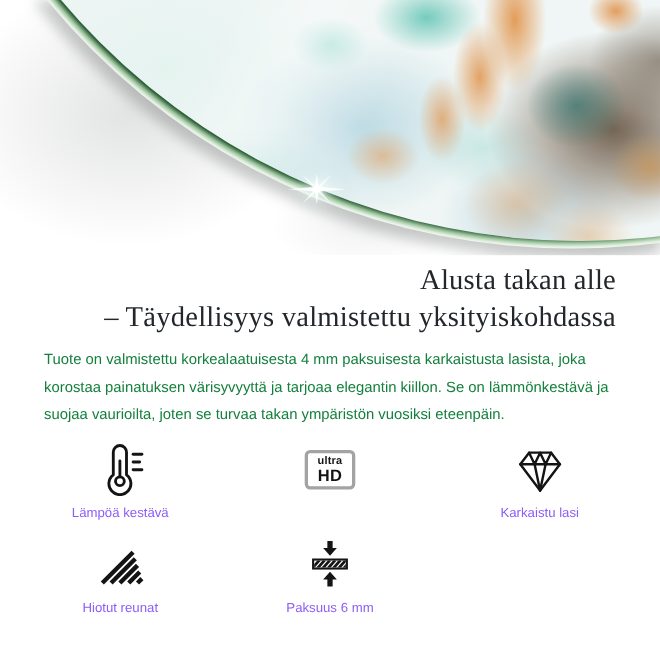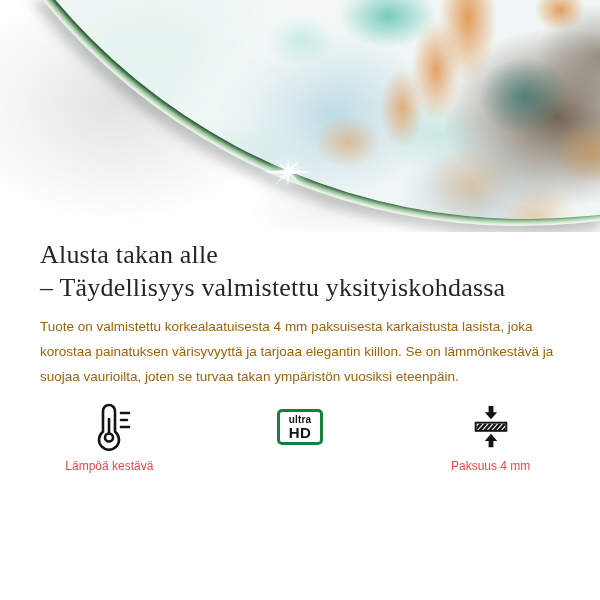--- a/index.html
+++ b/index.html
@@ -46,30 +46,30 @@
       radial-gradient(150px 110px at 330px 115px, rgba(173,210,222,0.75), rgba(173,210,222,0) 75%),
       radial-gradient(110px 80px at 480px 195px,  rgba(165,200,216,0.60), rgba(165,200,216,0) 75%),
       radial-gradient(120px 90px at 240px 195px,  rgba(188,218,226,0.50), rgba(188,218,226,0) 75%),
       radial-gradient(200px 140px at 150px 60px,  rgba(228,243,239,0.90), rgba(228,243,239,0) 80%);
     clip-path:circle(617px at 527px -398px);}
   .sparkle{left:260px;top:144px;width:56px;height:56px;
     filter:drop-shadow(0 0 4px rgba(255,255,255,0.95)) drop-shadow(0 0 8px rgba(210,245,240,0.7));}
 
   
   .headline{margin:6px 40px 0 40px;font-family:"Liberation Serif","DejaVu Serif",serif;
-    font-size:26px;line-height:33px;font-weight:400;color:#23272b;letter-spacing:0.2px;}
-  .desc{margin:10px 40px 1px 40px;width:528px;font-size:13.5px;line-height:25px;color:#a16207;}
+    font-size:26px;line-height:33px;font-weight:400;color:#23272b;letter-spacing:0.2px;text-align:right;}
+  .desc{margin:10px 40px 1px 40px;width:528px;font-size:13.5px;line-height:25px;color:#15803d;}
 
   
   .features{margin:14px 14px 0 14px;display:grid;grid-template-columns:repeat(3,1fr);row-gap:16px;}
   .feature{display:flex;flex-direction:column;align-items:center;}
   .icon-box{height:48px;display:flex;align-items:center;justify-content:center;}
-  .feature .label{margin-top:8px;font-size:12px;color:#ef4444;}
+  .feature .label{margin-top:8px;font-size:12px;color:#8b5cf6;}
   .icon-stroke{stroke:#141414;fill:none;stroke-width:2.6;stroke-linecap:round;stroke-linejoin:round;}
-  .uhd{width:40px;height:30px;border:3px solid #15803d;border-radius:5px;
+  .uhd{width:40px;height:30px;border:3px solid #a3a3a3;border-radius:5px;
     display:flex;flex-direction:column;align-items:center;justify-content:center;color:#141414;}
   .uhd .t1{font-size:10px;line-height:10px;font-weight:600;letter-spacing:0.2px;}
   .uhd .t2{font-size:15px;line-height:15px;font-weight:700;letter-spacing:0.3px;}
 </style>
 </head>
 <body>
 
 <div class="hero">
   <div class="ambient"></div>
   <div class="shadow-blur">
@@ -112,21 +112,49 @@
   <div class="feature">
     <div class="icon-box">
       <div class="uhd">
         <span class="t1">ultra</span>
         <span class="t2">HD</span>
       </div>
     </div>
   </div>
 
 
+  <div class="feature">
+    <div class="icon-box">
+      <svg width="48" height="46" viewBox="0 0 48 46" style="margin-top:2px">
+        <g style="stroke:#141414;fill:none;stroke-width:2.2;stroke-linejoin:round;stroke-linecap:round">
+          <path d="M6 17 L14 6.5 H34 L42 17 L24 41 Z"></path>
+          <line x1="6" y1="17" x2="42" y2="17"></line>
+          <polyline points="14,6.5 19,17 24,6.5 29,17 34,6.5"></polyline>
+          <line x1="19" y1="17" x2="24" y2="41"></line>
+          <line x1="29" y1="17" x2="24" y2="41"></line>
+        </g>
+      </svg>
+    </div>
+    <span class="label">Karkaistu lasi</span>
+  </div>
 
+  <div class="feature">
+    <div class="icon-box">
+      <svg width="44" height="42" viewBox="0 0 44 42">
+        <g style="stroke:#141414;stroke-width:4;fill:none;stroke-linecap:butt">
+          <line x1="6" y1="38" x2="34" y2="10"></line>
+          <line x1="14" y1="38" x2="36" y2="16"></line>
+          <line x1="22" y1="38" x2="38" y2="22"></line>
+          <line x1="30" y1="38" x2="40" y2="28"></line>
+          <line x1="38" y1="38" x2="42" y2="34"></line>
+        </g>
+      </svg>
+    </div>
+    <span class="label">Hiotut reunat</span>
+  </div>
 
   <div class="feature">
     <div class="icon-box">
       <svg width="46" height="48" viewBox="0 0 48 48">
         <path d="M24 16 L17.5 8.5 H21.5 V2 H26.5 V8.5 H30.5 Z" fill="#141414"></path>
         <path d="M24 31 L17.5 38.5 H21.5 V45 H26.5 V38.5 H30.5 Z" fill="#141414"></path>
         <rect x="8" y="19.5" width="32" height="8.5" style="fill:none;stroke:#141414;stroke-width:2"></rect>
         <g style="stroke:#141414;stroke-width:2.6;stroke-linecap:butt" clip-path="url(#barclip)">
           <clipPath id="barclip">
               <rect x="9" y="20.5" width="30" height="6.5"></rect>
@@ -134,16 +162,16 @@
           <line x1="7" y1="28" x2="14" y2="20"></line>
           <line x1="12" y1="28" x2="19" y2="20"></line>
           <line x1="17" y1="28" x2="24" y2="20"></line>
           <line x1="22" y1="28" x2="29" y2="20"></line>
           <line x1="27" y1="28" x2="34" y2="20"></line>
           <line x1="32" y1="28" x2="39" y2="20"></line>
           <line x1="37" y1="28" x2="44" y2="20"></line>
         </g>
       </svg>
     </div>
-    <span class="label">Paksuus 4 mm</span>
+    <span class="label">Paksuus 6 mm</span>
   </div>
 
 </div>
 
 </body></html>

